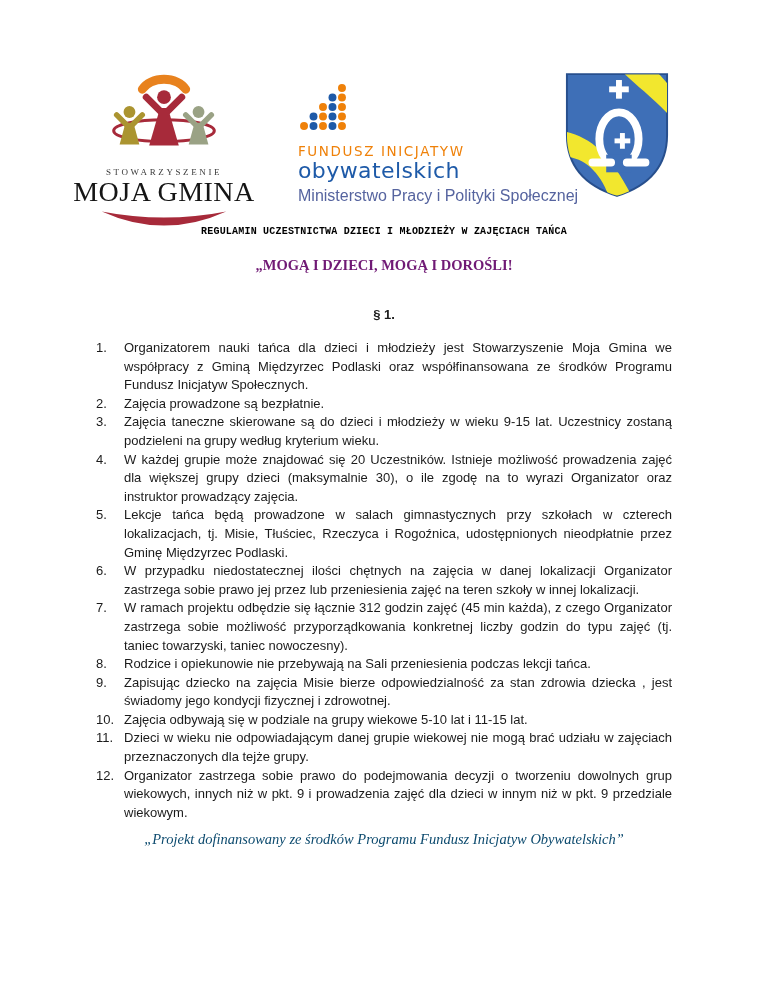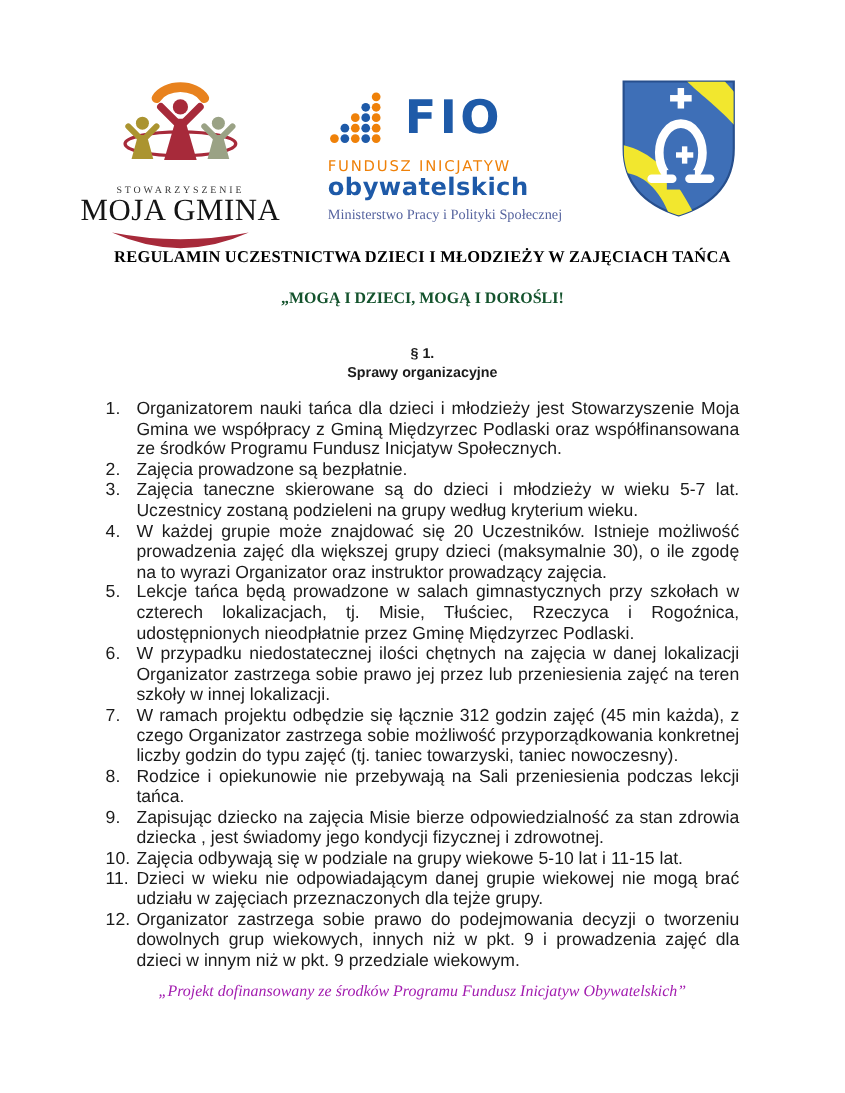--- a/index.html
+++ b/index.html
@@ -15,57 +15,57 @@
     margin:68px 96px 0 86px;height:142px;
   }
   .logo-col{display:flex;flex-direction:column;align-items:center;}
   .logo-mg{width:156px;}
   .mg-line1{font-family:"Liberation Serif",serif;font-size:9px;letter-spacing:2.6px;color:#3a3a3a;margin-top:17px;white-space:nowrap;}
   .mg-line2{font-family:"Liberation Serif",serif;font-size:28px;color:#151515;letter-spacing:.5px;margin-top:-1px;white-space:nowrap;}
   .logo-fio{width:208px;padding-top:12px;align-items:flex-start;}
   .fio-top{display:flex;align-items:center;gap:20px;}
   .fio-acronym{font-family:"DejaVu Sans",sans-serif;font-weight:700;font-size:42px;line-height:1;color:#1e5aa8;letter-spacing:3px;}
   .fio-line1{margin-top:9px;font-family:"DejaVu Sans",sans-serif;font-weight:400;font-size:13.5px;color:#ef8109;letter-spacing:1.6px;white-space:nowrap;}
-  .fio-line2{font-family:"DejaVu Sans",sans-serif;font-weight:700;font-size:22px;line-height:1.05;color:#1e5aa8;letter-spacing:.4px;}
-  .fio-line3{margin-top:5px;font-family:Liberation Serif, serif;font-size:13px;color:#56649f;white-space:nowrap;}
+  .fio-line2{font-family:"DejaVu Sans",sans-serif;font-weight:400;font-size:22px;line-height:1.05;color:#1e5aa8;letter-spacing:.4px;}
+  .fio-line3{margin-top:5px;font-family:Liberation Sans, sans-serif;font-size:16px;color:#56649f;white-space:nowrap;}
   .logo-herb{width:110px;padding-top:2px;}
 
   
   .doc-title{
     margin:16px 44px 0;text-align:center;
-    font-family:Liberation Serif, serif;font-weight:700;font-size:15px;color:#000;
+    font-family:Liberation Mono, monospace;font-weight:700;font-size:10px;color:#000;
     letter-spacing:.2px;
   }
   .doc-subtitle{
     margin-top:15px;text-align:center;
     font-family:"Liberation Serif",serif;font-size:12px;color:#111;letter-spacing:.3px;
   }
   .project-name{
     margin:19px 60px 0;text-align:center;
-    font-family:"Liberation Serif",serif;font-weight:700;font-size:14.5px;line-height:19px;color:#14532d;
+    font-family:"Liberation Serif",serif;font-weight:700;font-size:14.5px;line-height:19px;color:#701a75;
   }
   .section-head{margin-top:31px;text-align:center;font-weight:700;font-size:13px;line-height:18px;color:#1b1b1b;}
 
   
   ol.rules{
     list-style:none;counter-reset:r;
     margin:15px 96px 0 96px;padding:0;
   }
   ol.rules li{
     counter-increment:r;position:relative;padding-left:28px;
-    text-align:justify;font-size:16px;line-height:18.6px;color:#1b1b1b;
+    text-align:justify;font-size:13px;line-height:18.6px;color:#1b1b1b;
   }
   ol.rules li::before{
     content:counter(r) ".";position:absolute;left:0;top:0;width:26px;text-align:left;
   }
 
   
   .footer-note{
     margin-top:9px;text-align:center;
-    font-family:"Liberation Serif",serif;font-style:italic;font-size:14.5px;color:#a21caf;
+    font-family:"Liberation Serif",serif;font-style:italic;font-size:14.5px;color:#0c4a6e;
   }
 </style>
 </head>
 <body>
 
 <div class="page">
 
   <header class="logos">
 
     <div class="logo-col logo-mg">
@@ -106,21 +106,20 @@
           <circle cx="18" cy="40" r="4.6" fill="#1e5aa8"></circle>
             <circle cx="29" cy="40" r="4.6" fill="#ef8109"></circle>
             <circle cx="40" cy="40" r="4.6" fill="#1e5aa8"></circle>
             <circle cx="51" cy="40" r="4.6" fill="#ef8109"></circle>
           <circle cx="7" cy="51" r="4.6" fill="#ef8109"></circle>
             <circle cx="18" cy="51" r="4.6" fill="#1e5aa8"></circle>
             <circle cx="29" cy="51" r="4.6" fill="#ef8109"></circle>
             <circle cx="40" cy="51" r="4.6" fill="#1e5aa8"></circle>
             <circle cx="51" cy="51" r="4.6" fill="#ef8109"></circle>
         </svg>
-        <span class="fio-acronym">FIO</span>
       </div>
       <div class="fio-line1">FUNDUSZ INICJATYW</div>
       <div class="fio-line2">obywatelskich</div>
       <div class="fio-line3">Ministerstwo Pracy i Polityki Społecznej</div>
     </div>
 
     <div class="logo-col logo-herb">
       <svg width="108" height="130" viewBox="0 0 110 132">
         <defs>
           <clipPath id="shieldClip">
@@ -150,27 +149,26 @@
 
   <h1 class="doc-title">REGULAMIN UCZESTNICTWA DZIECI I MŁODZIEŻY W ZAJĘCIACH TAŃCA</h1>
 
 
   <div class="project-name">
     <div>„MOGĄ I DZIECI, MOGĄ I DOROŚLI!</div>
   </div>
 
   <div class="section-head">
     <div>§ 1.</div>
-    <div>Sprawy organizacyjne</div>
   </div>
 
   <ol class="rules">
     <li>Organizatorem nauki tańca dla dzieci i młodzieży jest Stowarzyszenie Moja Gmina we współpracy z Gminą Międzyrzec Podlaski oraz współfinansowana ze środków Programu Fundusz Inicjatyw Społecznych.</li>
     <li>Zajęcia prowadzone są bezpłatnie.</li>
-    <li>Zajęcia taneczne skierowane są do dzieci i młodzieży w wieku 5-7 lat. Uczestnicy zostaną podzieleni na grupy według kryterium wieku.</li>
+    <li>Zajęcia taneczne skierowane są do dzieci i młodzieży w wieku 9-15 lat. Uczestnicy zostaną podzieleni na grupy według kryterium wieku.</li>
     <li>W każdej grupie może znajdować się 20 Uczestników. Istnieje możliwość prowadzenia zajęć dla większej grupy dzieci (maksymalnie 30), o ile zgodę na to wyrazi Organizator oraz instruktor prowadzący zajęcia.</li>
     <li>Lekcje tańca będą prowadzone w salach gimnastycznych przy szkołach w czterech lokalizacjach, tj. Misie, Tłuściec, Rzeczyca i Rogoźnica, udostępnionych nieodpłatnie przez Gminę Międzyrzec Podlaski.</li>
     <li>W przypadku niedostatecznej ilości chętnych na zajęcia w danej lokalizacji Organizator zastrzega sobie prawo jej przez lub przeniesienia zajęć na teren szkoły w innej lokalizacji.</li>
     <li>W ramach projektu odbędzie się łącznie 312 godzin zajęć (45 min każda), z czego Organizator zastrzega sobie możliwość przyporządkowania konkretnej liczby godzin do typu zajęć (tj. taniec towarzyski, taniec nowoczesny).</li>
     <li>Rodzice i opiekunowie nie przebywają na Sali przeniesienia podczas lekcji tańca.</li>
     <li>Zapisując dziecko na zajęcia Misie bierze odpowiedzialność za stan zdrowia dziecka , jest świadomy jego kondycji fizycznej i zdrowotnej.</li>
     <li>Zajęcia odbywają się w podziale na grupy wiekowe 5-10 lat i 11-15 lat.</li>
     <li>Dzieci w wieku nie odpowiadającym danej grupie wiekowej nie mogą brać udziału w zajęciach przeznaczonych dla tejże grupy.</li>
     <li>Organizator zastrzega sobie prawo do podejmowania decyzji o tworzeniu dowolnych grup wiekowych, innych niż w pkt. 9 i prowadzenia zajęć dla dzieci w innym niż w pkt. 9 przedziale wiekowym.</li>
   </ol>

